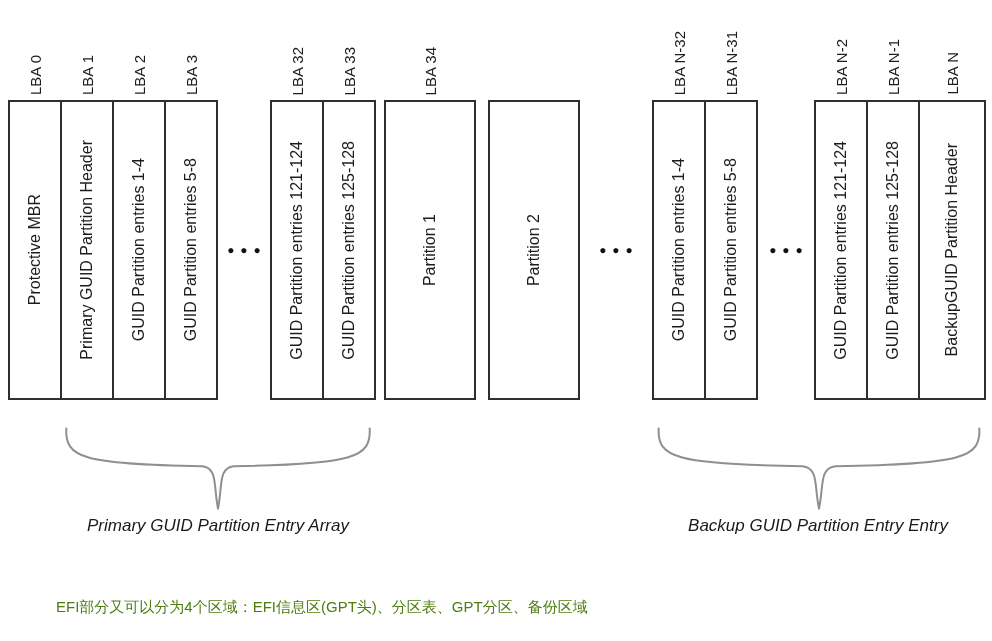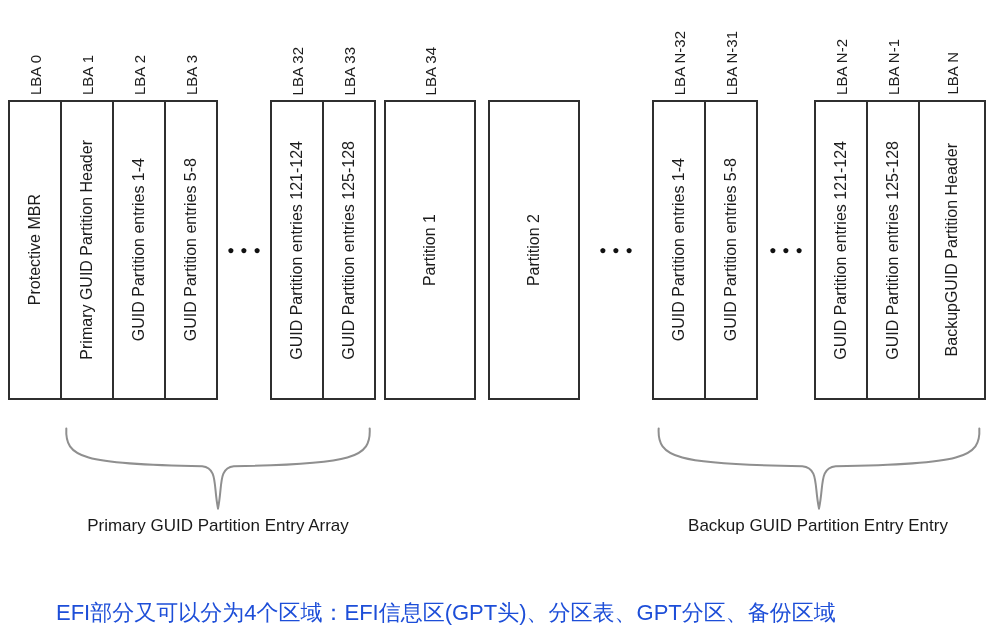--- a/index.html
+++ b/index.html
@@ -48,27 +48,27 @@
   .brace { position:absolute; top:424px; height:88px; }
   .brace svg { display:block; width:100%; height:100%; }
   .brace path {
     fill:none; stroke: var(--brace, #8f8f8f); stroke-width:2;
     stroke-linecap:round; vector-effect:non-scaling-stroke;
   }
   #brace1 { left:60px;  width:316px; }
   #brace2 { left:652px; width:334px; }
   .brace-label {
     position:absolute; top:516px; text-align:center;
-    font-size:17px; color:#1a1a1a;
+    font-size:17px; color:#1a1a1a;font-style:italic;
   }
   #brace-label1 { left:48px;  width:340px; }
   #brace-label2 { left:644px; width:348px; }
   .caption {
     position:absolute; left:56px; top:598px;
-    font-size:22px; color:#1d4ed8;
+    font-size:15px; color:#4d7c0f;
     font-family:"Liberation Sans","DejaVu Sans",sans-serif;
   }
 </style>
 </head>
 <body>
 
 <div class="diagram">
 
   <div class="row">
 

